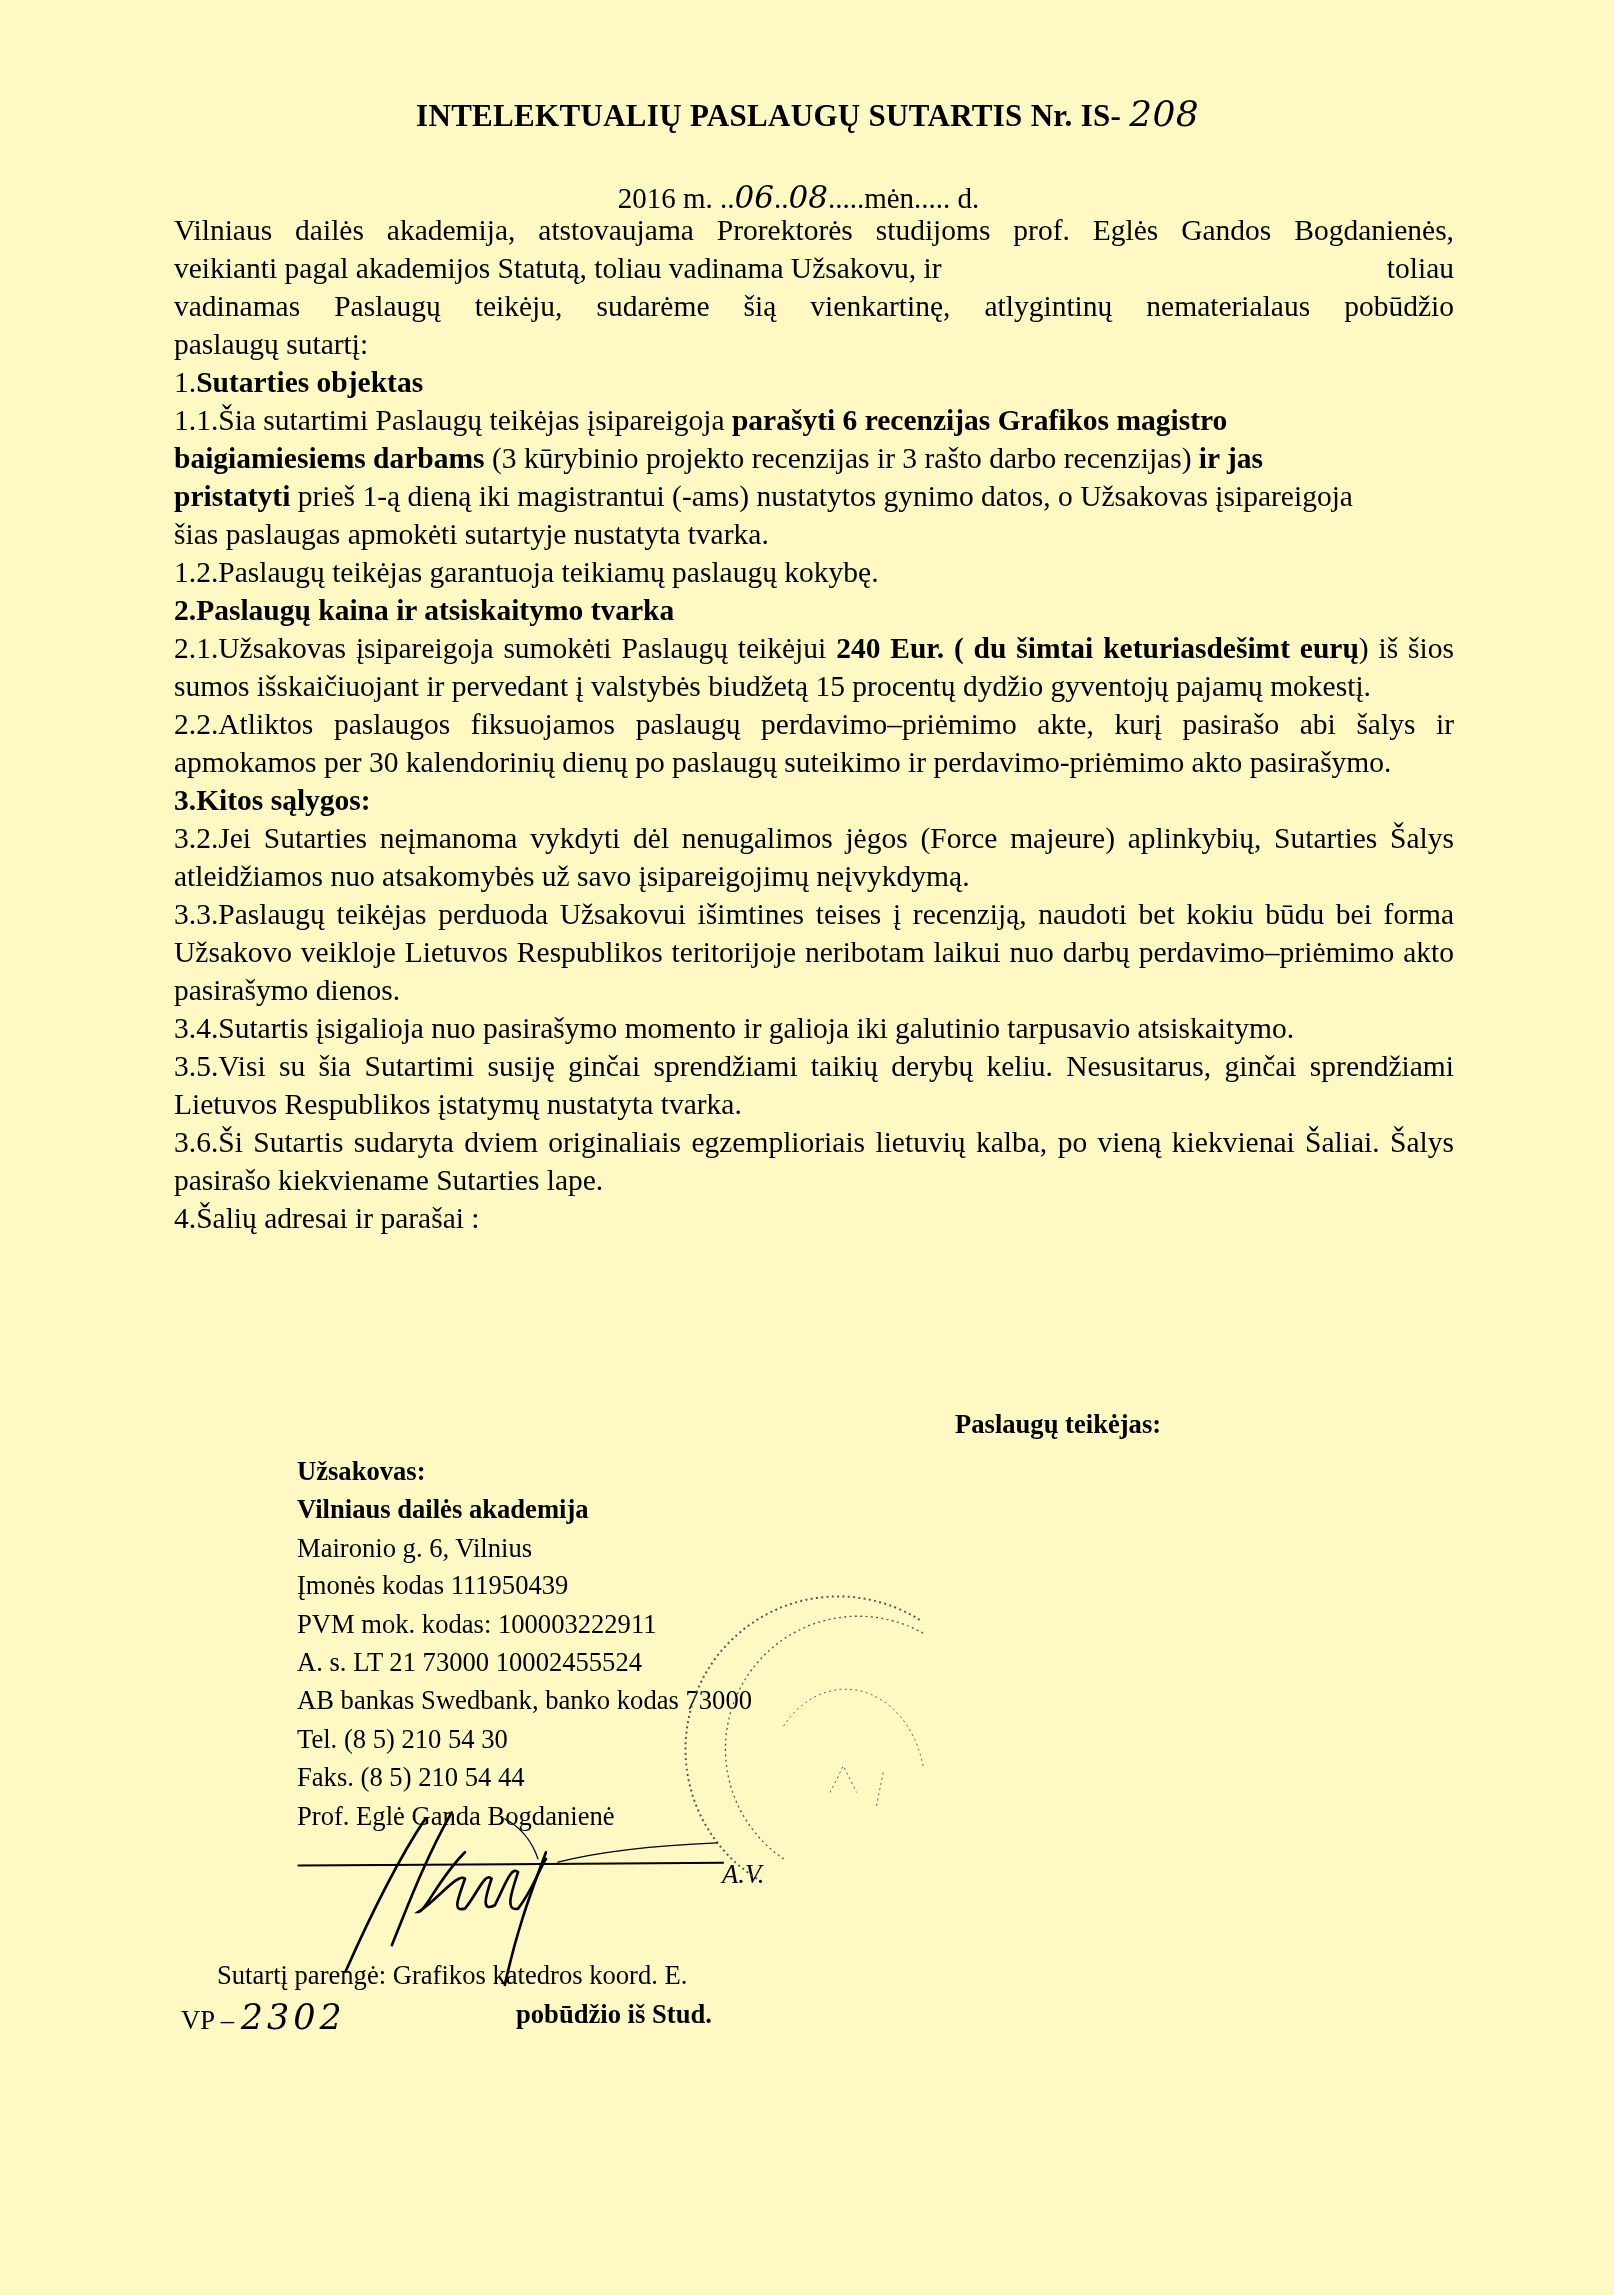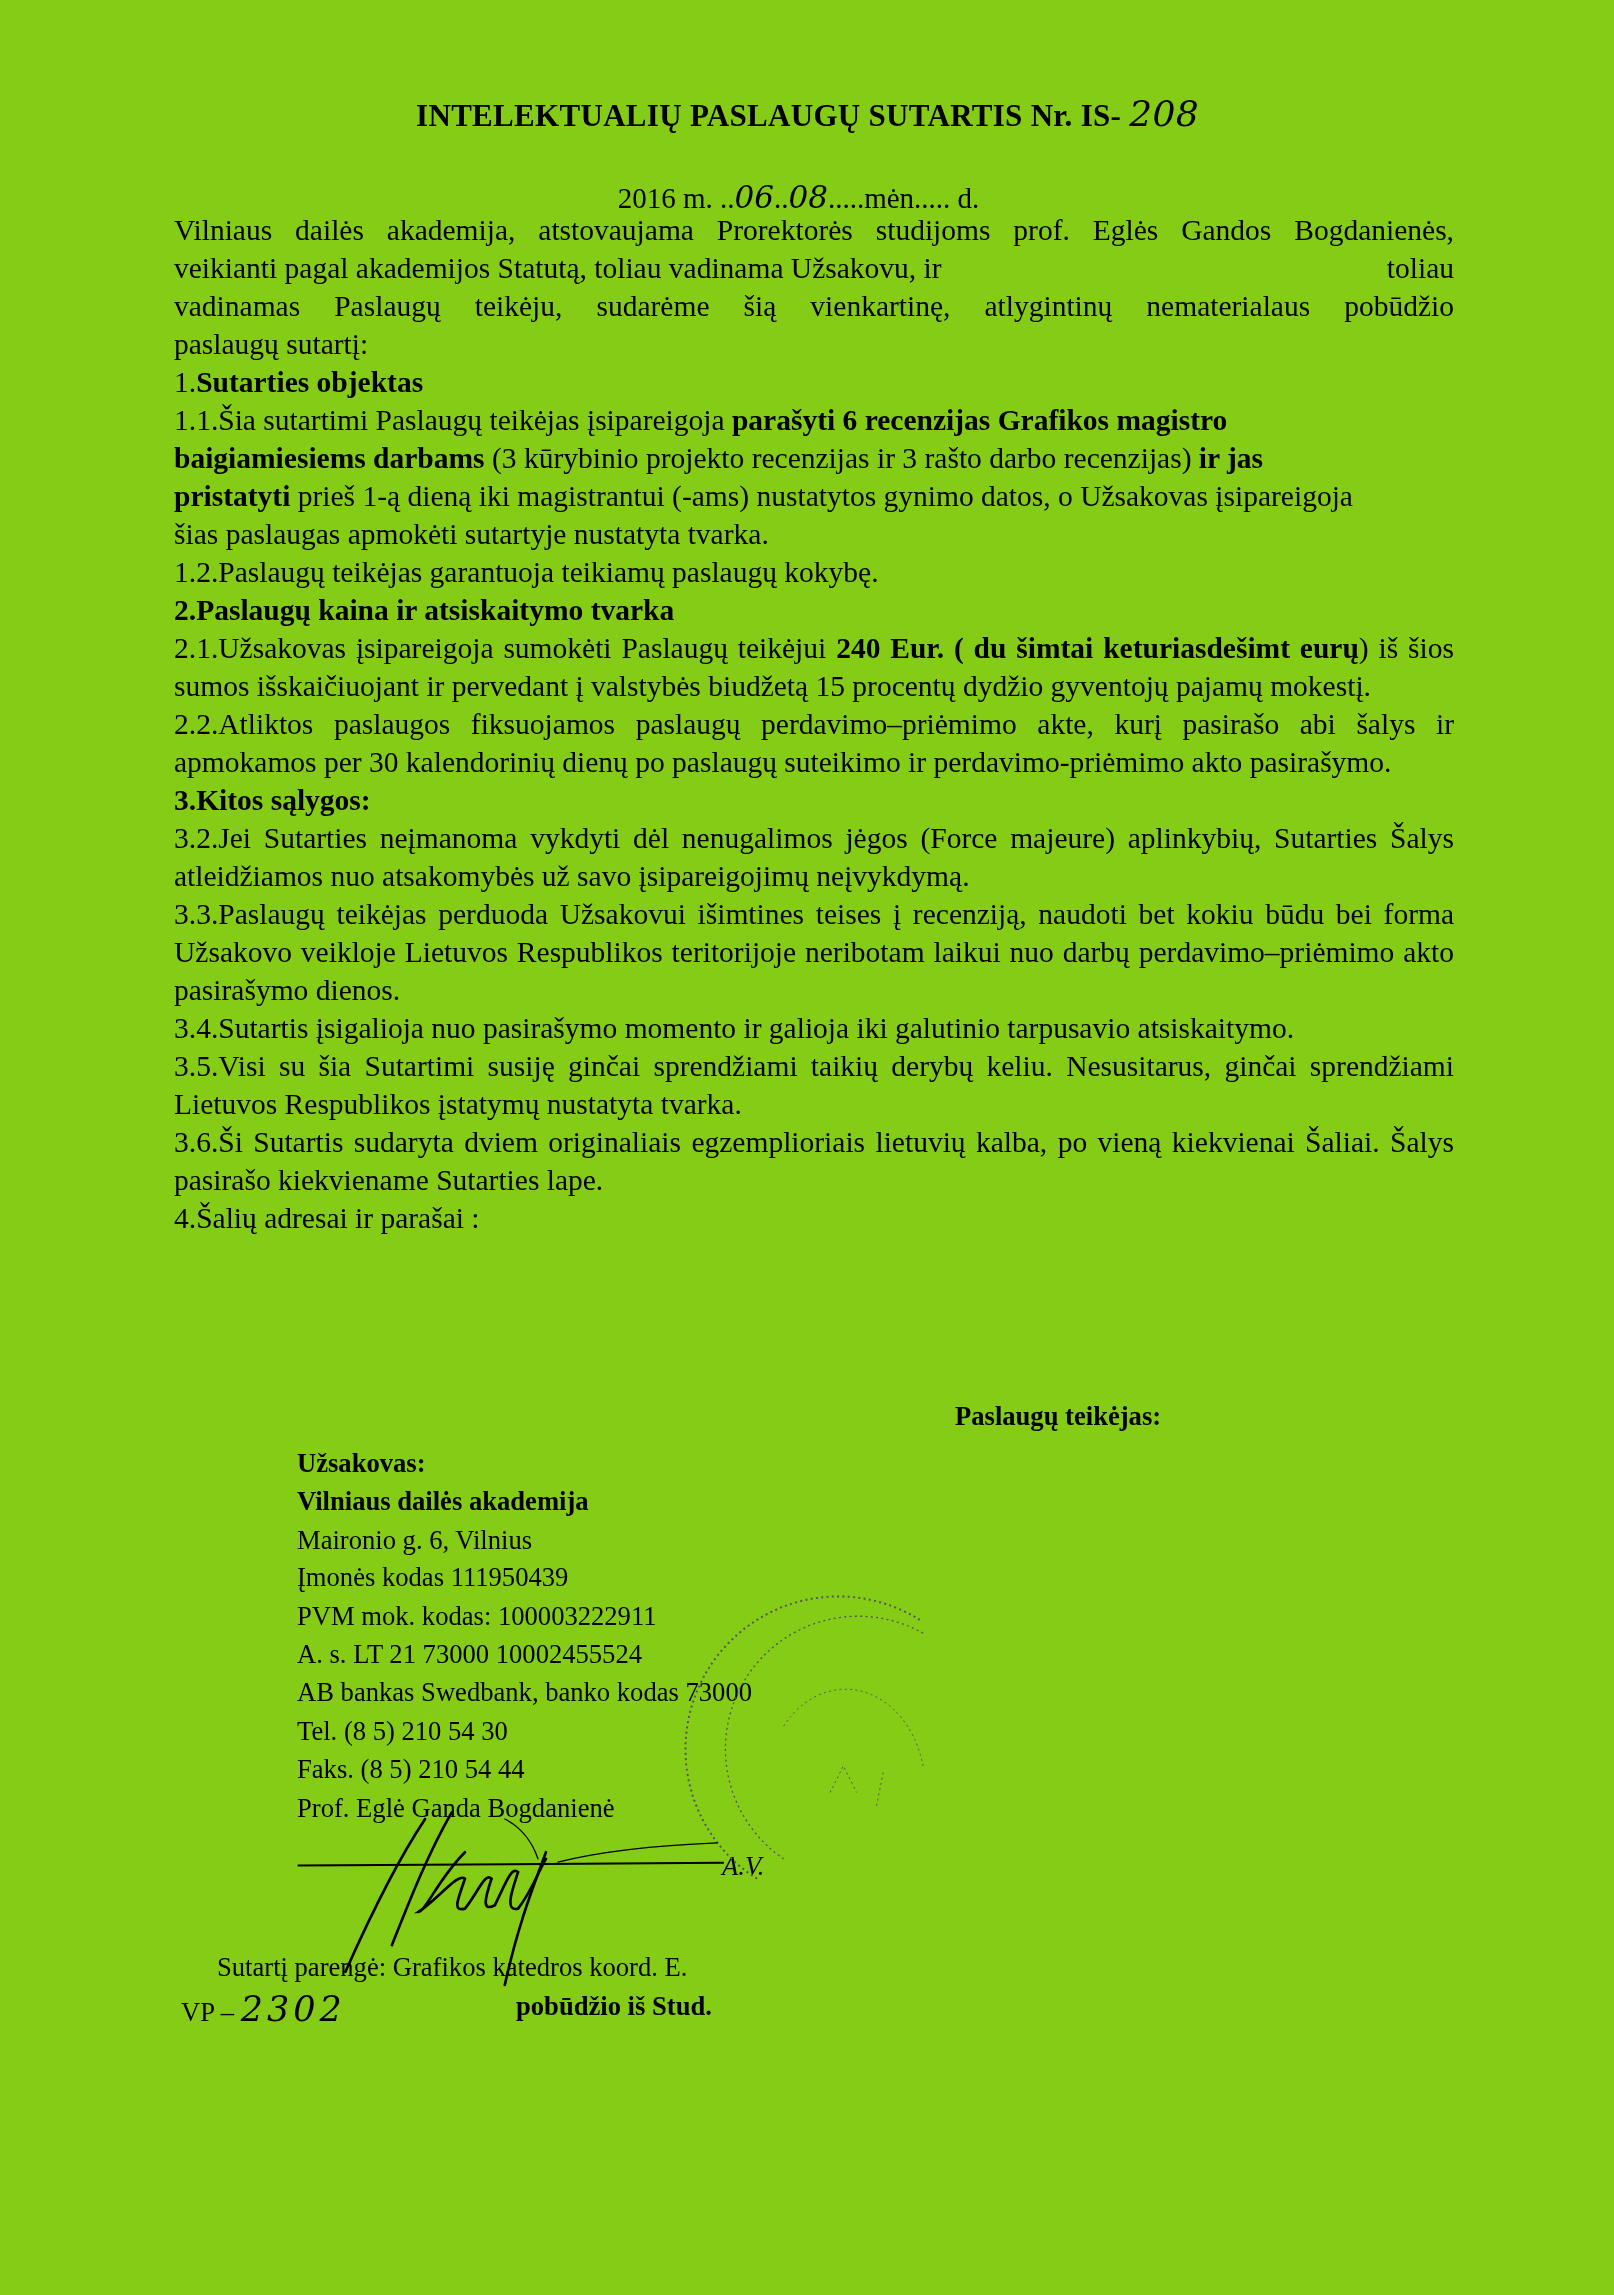--- a/index.html
+++ b/index.html
@@ -1,29 +1,29 @@
 <!DOCTYPE html>
 <html style="font-size:10.6px"><head>
 <meta charset="utf-8">
 <style>
   html, body { margin:0; padding:0; background:#ffffff; }
   body { width:1615px; height:2295px; position:relative; overflow:hidden;
          font-family:"Liberation Serif", serif; color:#000; }
-  .page { position:absolute; left:0; top:0; width:1615px; height:2295px; background:#84cc16; }
+  .page { position:absolute; left:0; top:0; width:1615px; height:2295px; background:#fef9c3; }
   .title { position:absolute; left:0; width:1615px; top:93px; text-align:center;
            font-size:31px; font-weight:bold; letter-spacing:0.3px; }
   .title .hand { font-family:"DejaVu Serif", serif; font-style:italic; font-weight:normal; font-size:36px; }
   .date { position:absolute; left:0; width:1597px; top:179px; text-align:center; font-size:29px; }
   .date .hand { font-family:"DejaVu Serif", serif; font-style:italic; font-size:31px; }
   .body { position:absolute; left:174px; width:1280px; top:211px; font-size:29.5px; line-height:38px; }
   .body p { margin:0; }
   .j { text-align:justify; text-align-last:left; }
   .jl { text-align:justify; text-align-last:justify; }
   .b { font-weight:bold; }
-  .parties { position:absolute; left:0; top:8px; width:1615px; height:1957px; }
+  .parties { position:absolute; left:0; top:16px; width:1615px; height:1957px; }
   .abs { position:absolute; white-space:nowrap; font-size:26.6px; }
   .lbl-b { font-weight:bold; font-size:26.6px; }
   svg.overlay { position:absolute; left:0; top:0; }
 </style>
 </head>
 <body>
 
 <div class="page">
 
   <div class="title">

